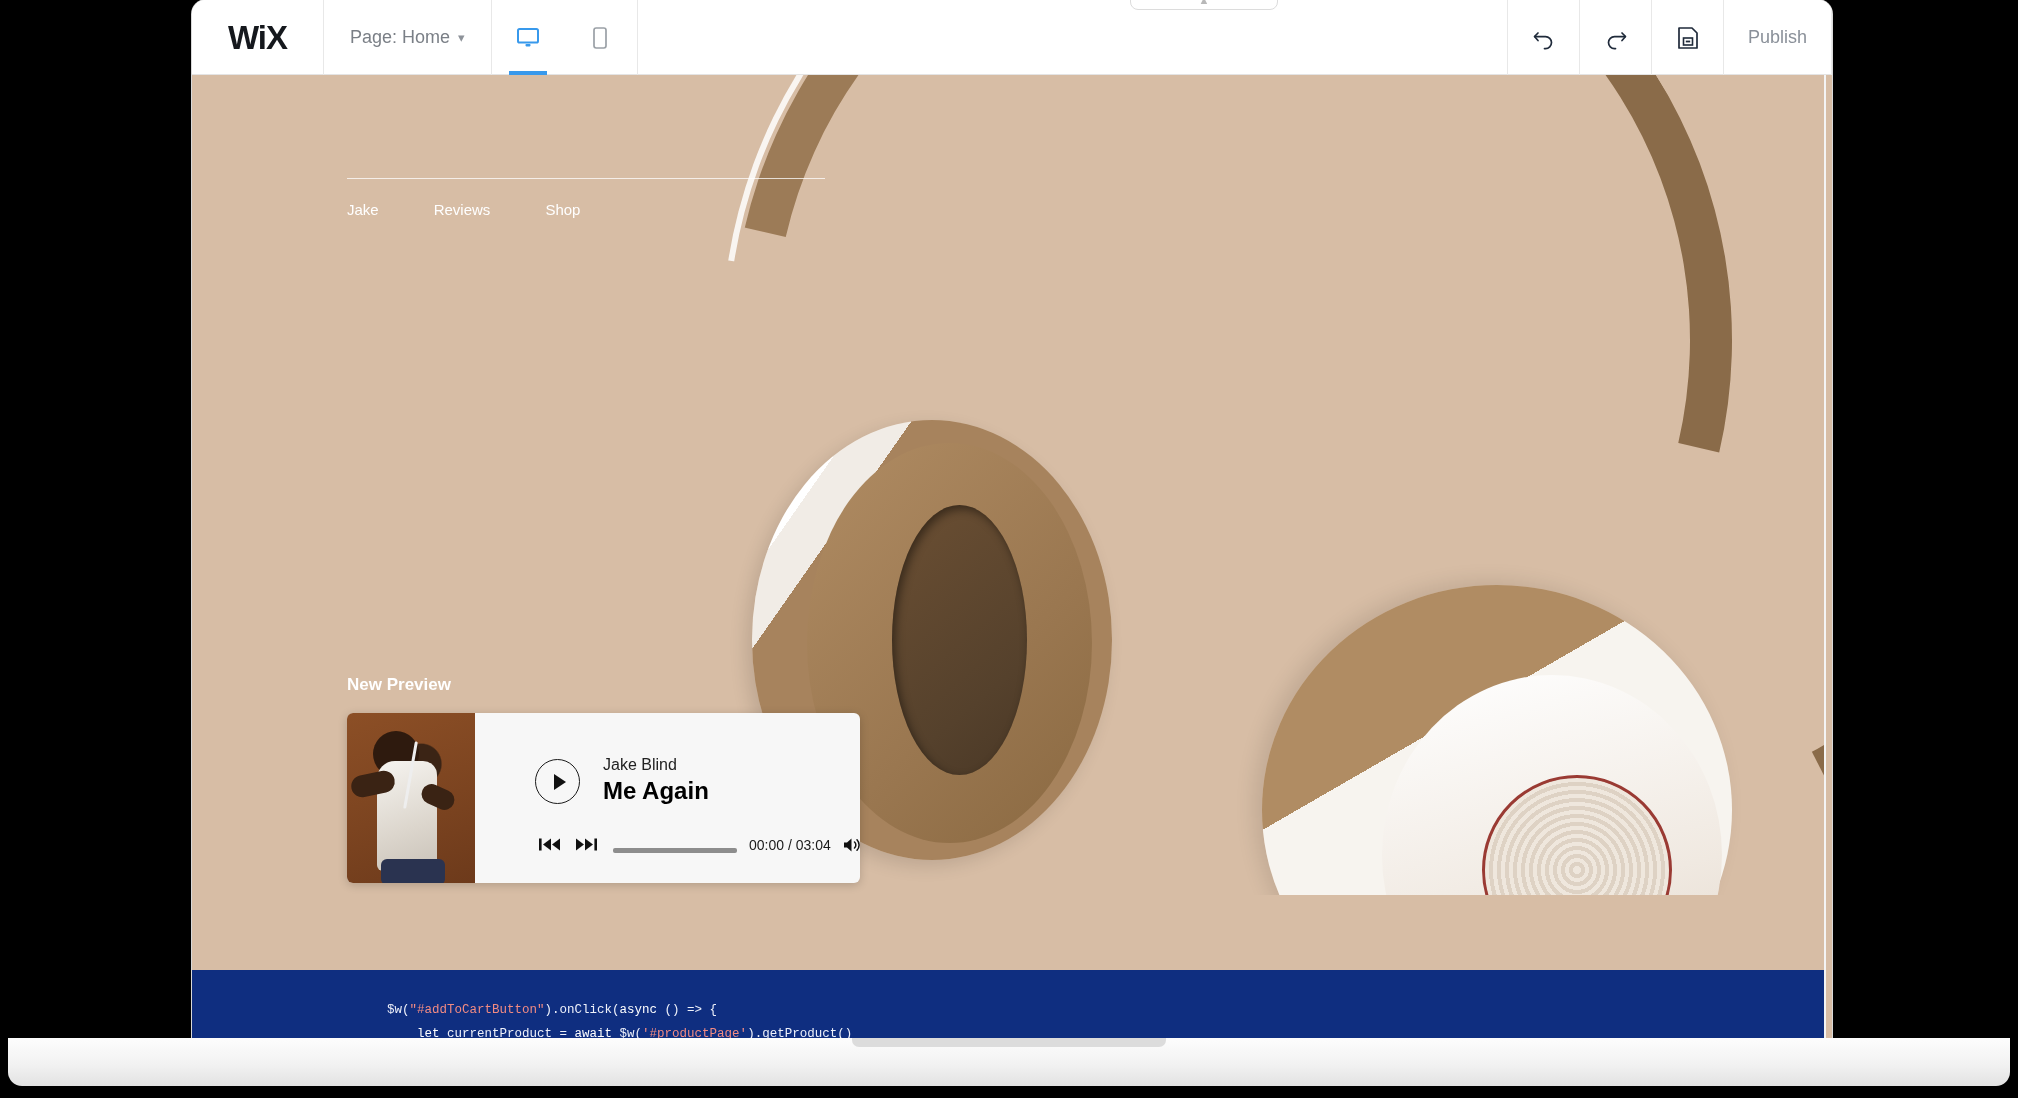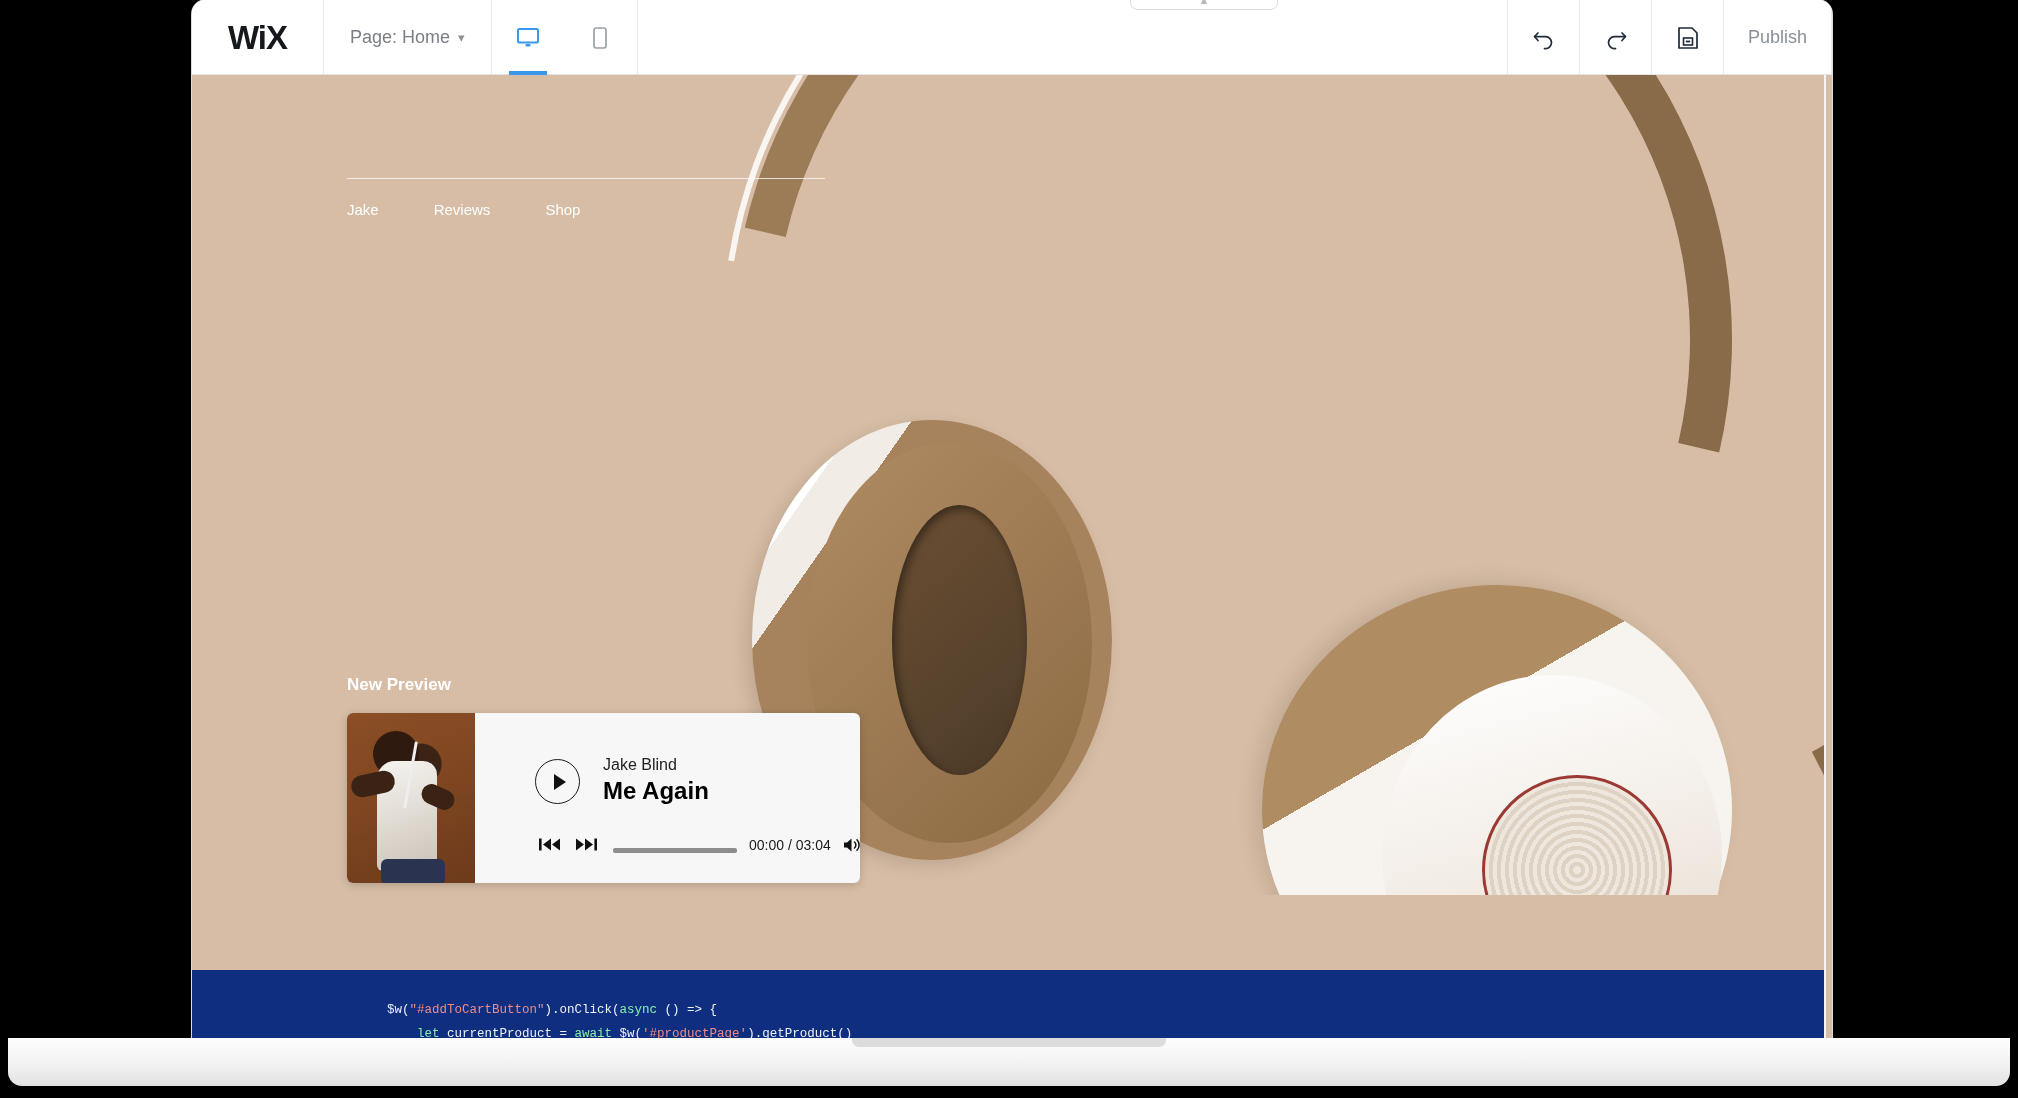--- a/index.html
+++ b/index.html
@@ -161,21 +161,21 @@
   
   #code-panel {
     position:absolute; left:0; top:895px; width:1632px; height:151px;
     background:#0f2e80; color:#eef1fa;
     font-family:"Liberation Mono", monospace;
     font-size:12.5px; line-height:24px;
     padding:28px 0 0 195px;
     white-space:pre;
   }
   .k-str { color:#f28b82; }
-  .k-kw  { color:#86efac; }
+  .k-kw  { color:#ffffff; }
 
   
   #float-tab {
     position:absolute; left:938px; top:-30px;
     width:148px; height:40px;
     background:#fff; border:1px solid #dcdcdc;
     border-radius:8px;
     display:flex; align-items:flex-end; justify-content:center;
     padding-bottom:3px;
   }

